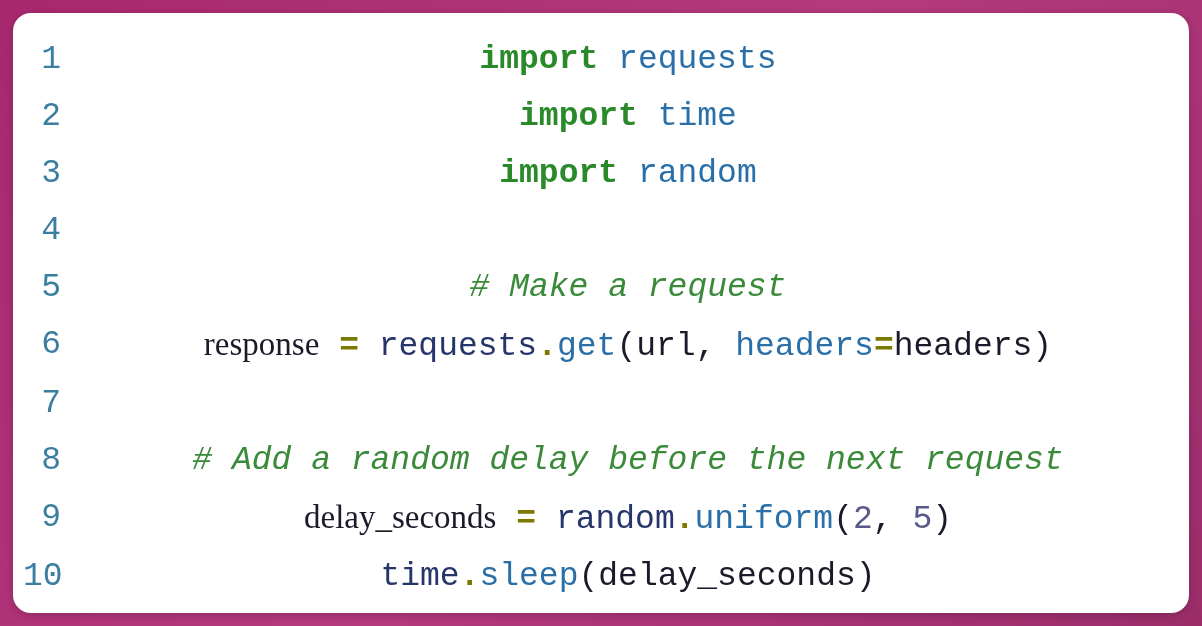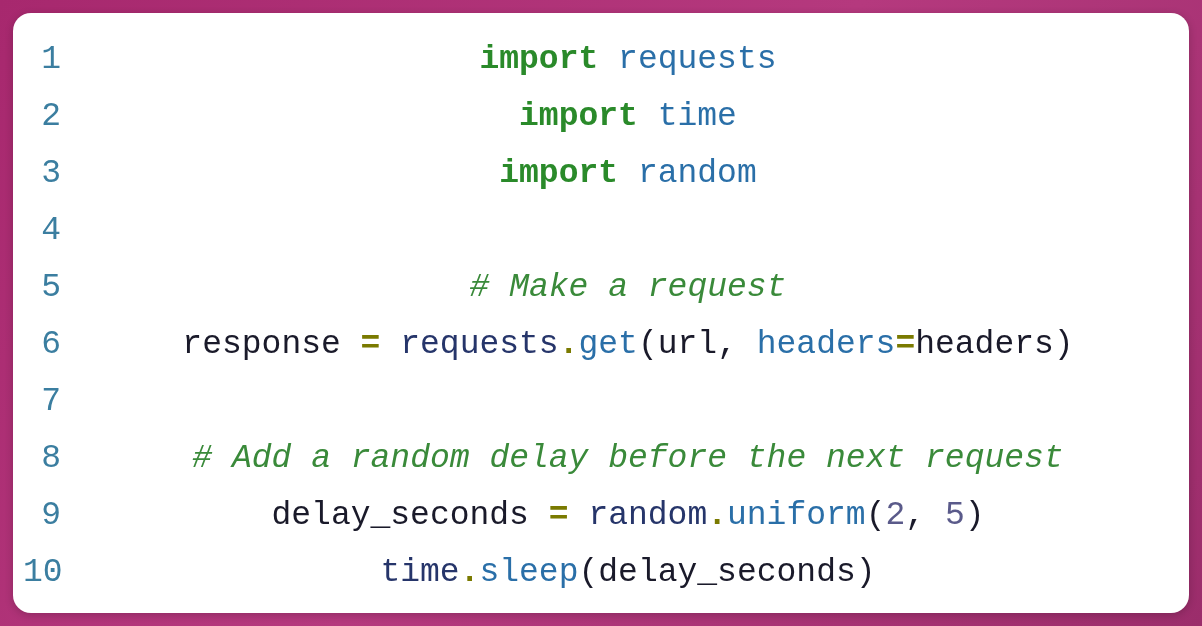--- a/index.html
+++ b/index.html
@@ -33,21 +33,21 @@
       text-align: right;
       padding-right: 30px;
       flex-shrink: 0;
       user-select: none;
       font-weight: 400;
     }
     .code { flex: 1; text-align: center; }
     .kw { color: #2a8a2a; font-weight: 700; }
     .mod { color: #2a6fa8; }
     .comment { color: #3a8a3a; font-style: italic; }
-    .var { color: #1a1a2a; }
+    .var { color: #1a1a2a; font-family: Liberation Serif, serif; }
     .fn { color: #2a6fa8; }
     .num { color: #5a5a8a; }
     .paren { color: #1a1a2a; }
     .eq { color: #7a7a00; font-weight: 700; }
     .dot { color: #7a7a00; font-weight: 700; }
     .obj { color: #26356a; }
     .param { color: #1a1a2a; }
     .kwarg { color: #2a6fa8; }
     pre { margin: 0; font-family: inherit; }
   </style>

